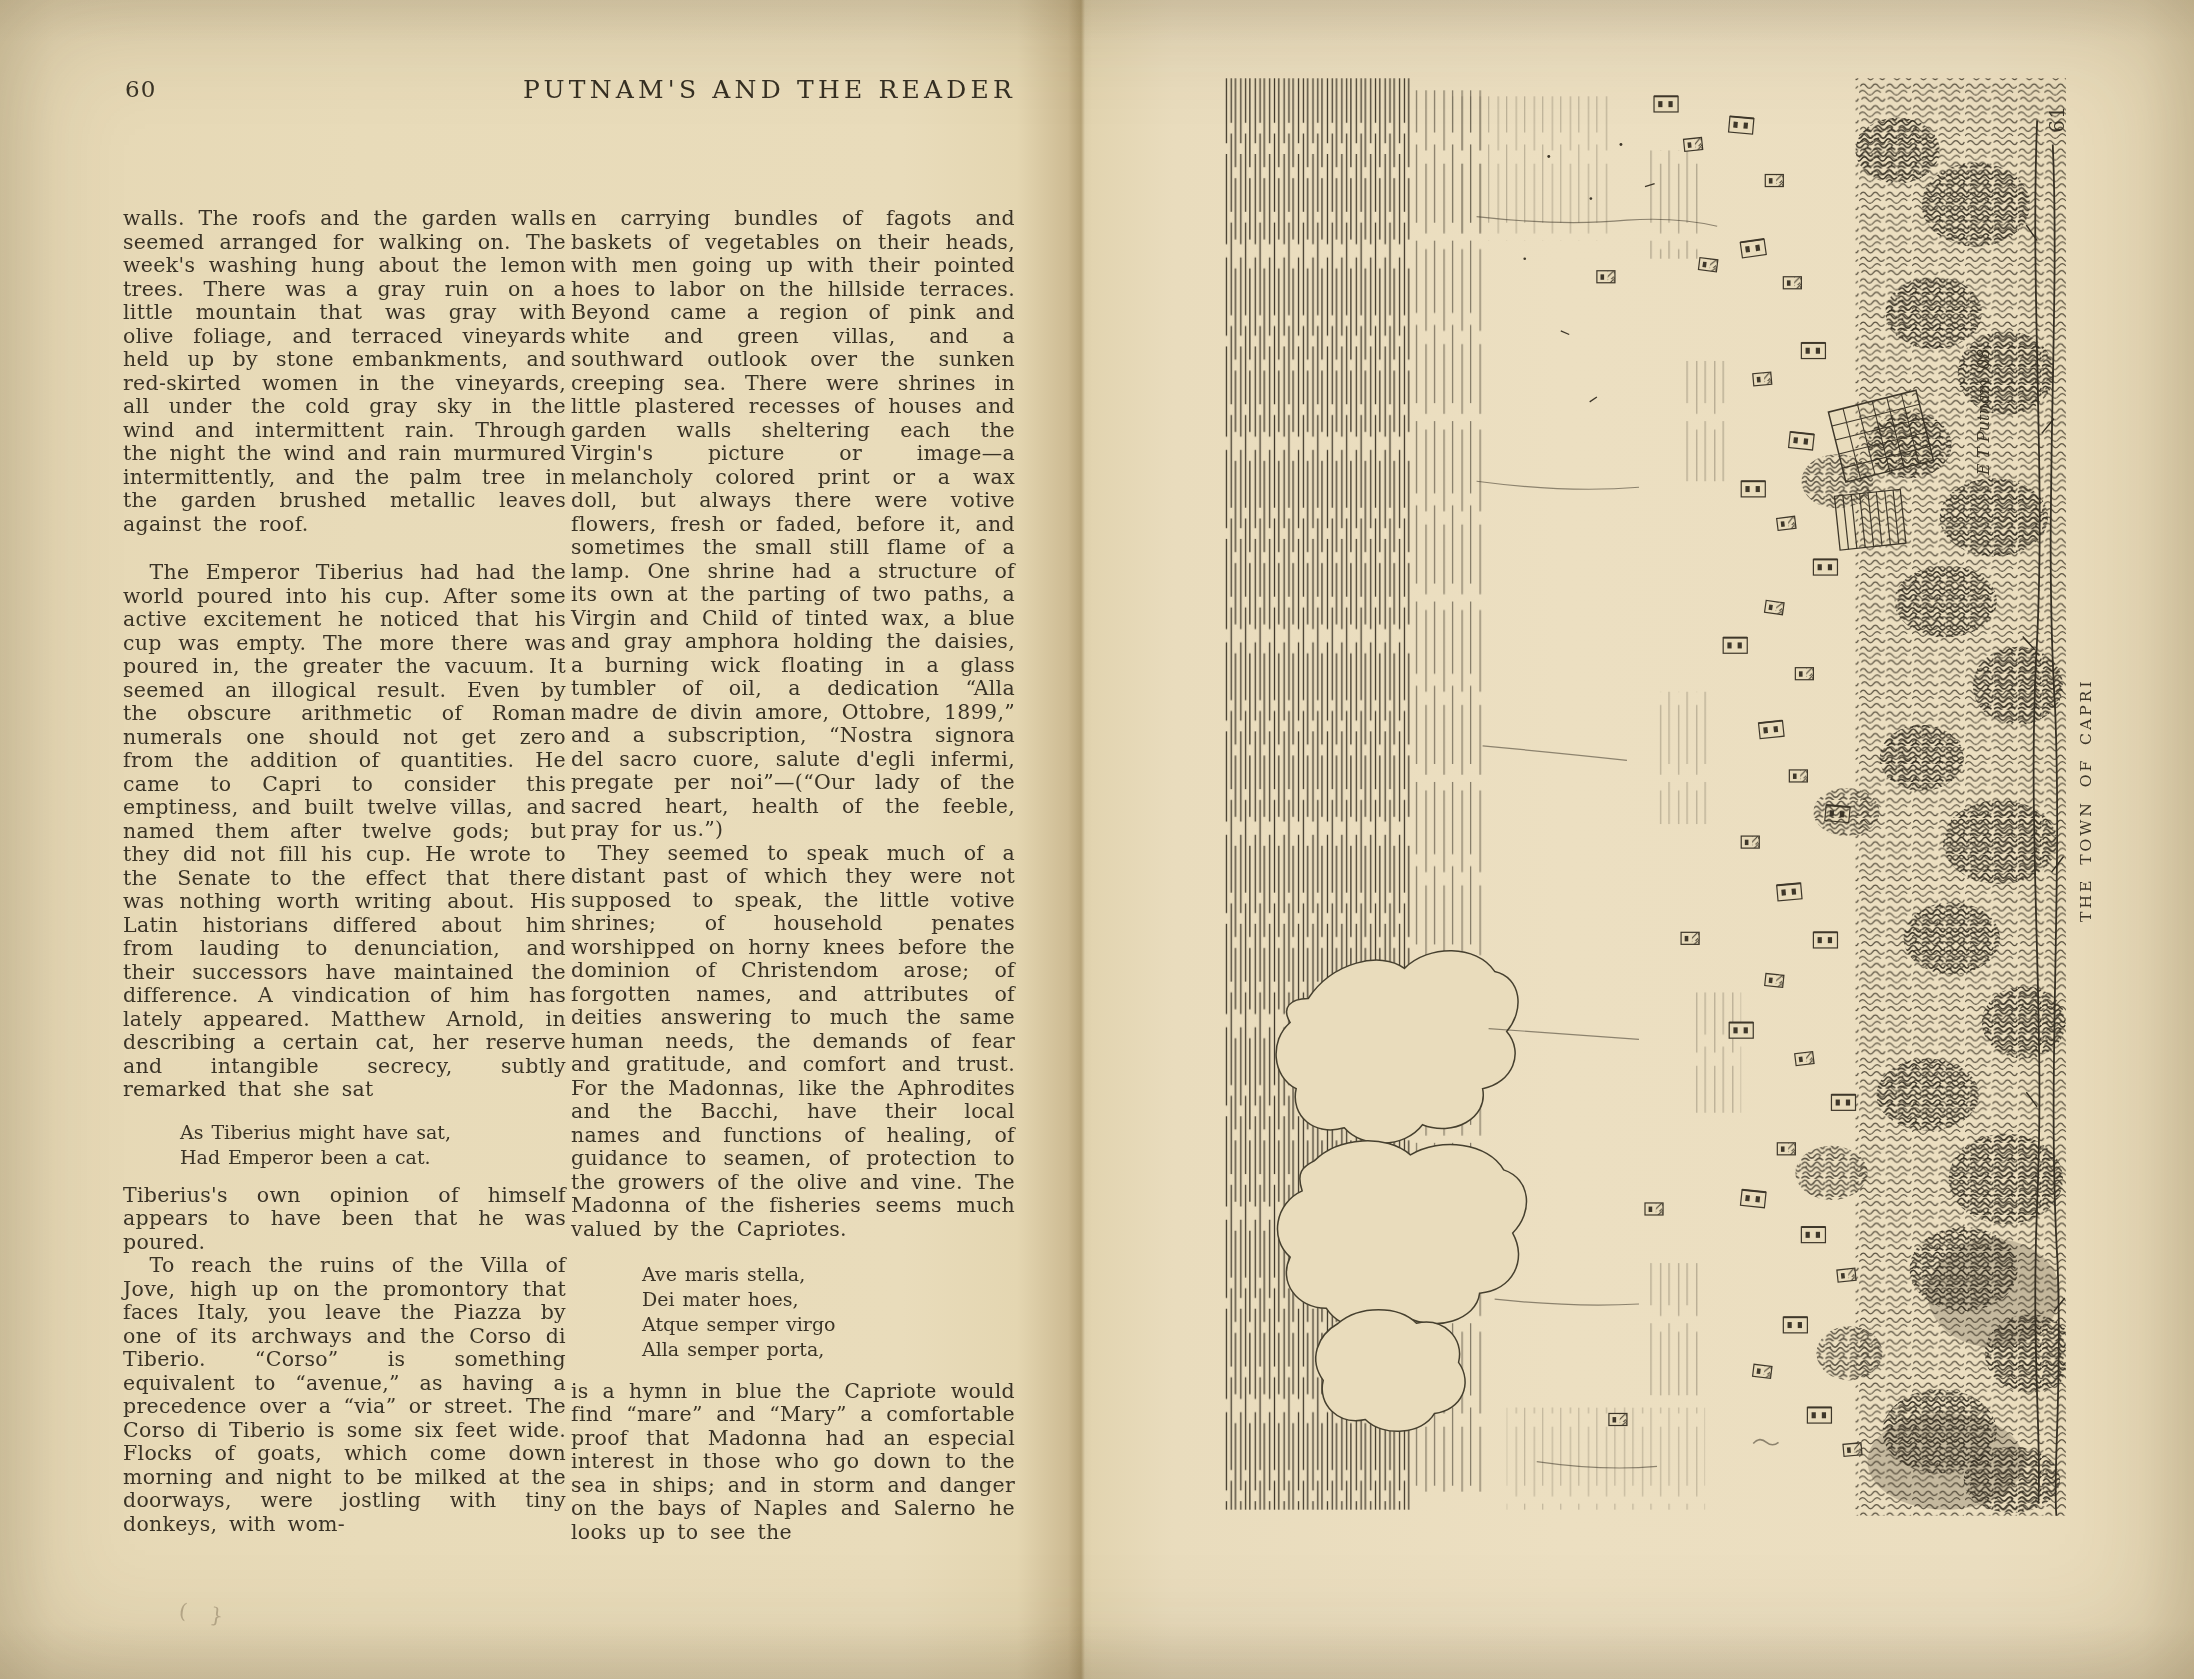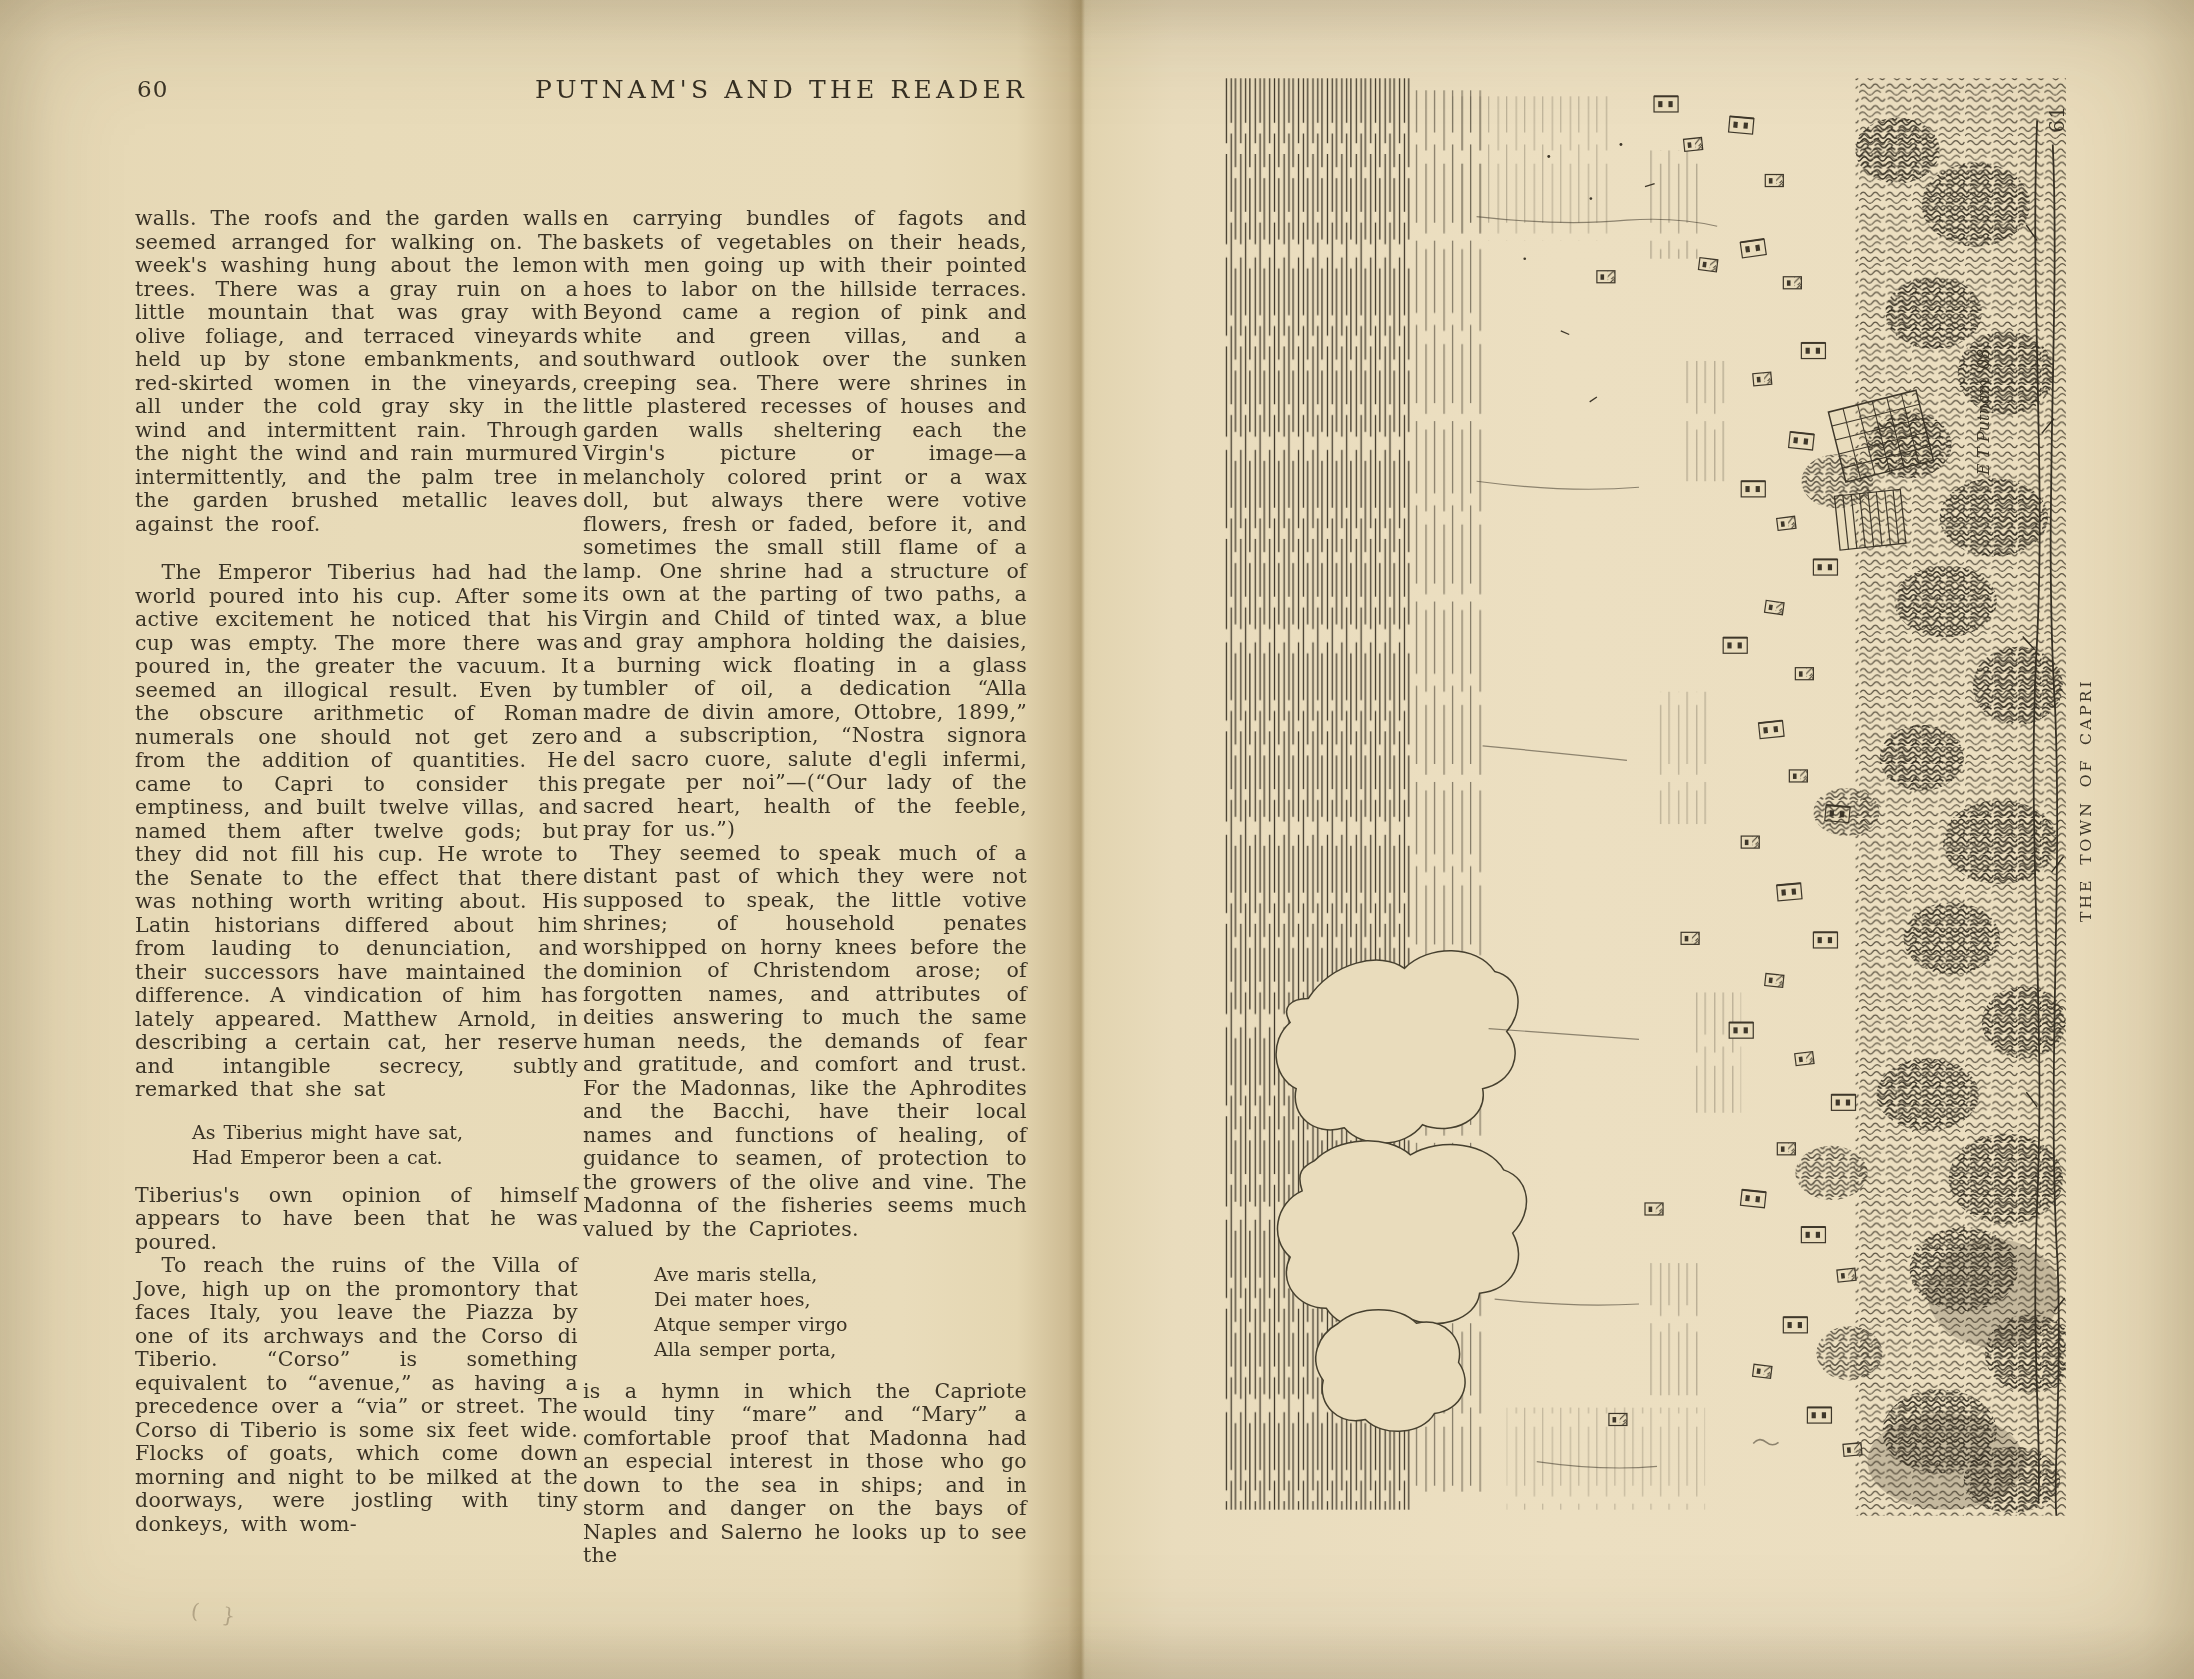--- a/index.html
+++ b/index.html
@@ -16,21 +16,21 @@
         #e4d6b1 1017px, #cdbb93 1068px, #b5a277 1081px, #dcceaa 1085px,
         #e2d4b0 1092px, #e9dcbd 1173px, #ecdfc1 1564px, #ebdec0 1985px,
         #e7d9b7 2142px, #decfab 2194px);
   }
   .vignette{
     position:absolute;inset:0;pointer-events:none;
     box-shadow:inset 0 0 108px 15px rgba(84,64,34,.22);
   }
   
   .page{position:absolute;top:0;height:100%;}
-  .page-left{left:12px;width:1125px;}
+  .page-left{left:0;width:1125px;}
   .page-right{left:1125px;width:1069px;}
   .folio{
     position:absolute;left:125px;top:76px;
     font-size:23px;letter-spacing:1.2px;
   }
   .running-header{
     position:absolute;left:114px;top:75px;width:902px;
     text-align:right;font-size:25px;letter-spacing:4.2px;
     color:#352f23;
   }
@@ -93,21 +93,21 @@
 
       <div class="col">
         <p class="para">en carrying bundles of fagots and baskets of vegetables on their heads, with men going up with their pointed hoes to labor on the hillside terraces. Beyond came a region of pink and white and green villas, and a southward outlook over the sunken creeping sea.  There were shrines in little plastered recesses of houses and garden walls sheltering each the Virgin's picture or image—a melancholy colored print or a wax doll, but always there were votive flowers, fresh or faded, before it, and sometimes the small still flame of a lamp.  One shrine had a structure of its own at the parting of two paths, a Virgin and Child of tinted wax, a blue and gray amphora holding the daisies, a burning wick floating in a glass tumbler of oil, a dedication “Alla madre de divin amore, Ottobre, 1899,” and a subscription, “Nostra signora del sacro cuore, salute d'egli infermi, pregate per noi”—(“Our lady of the sacred heart, health of the feeble, pray for us.”)</p>
         <p class="para indent">They seemed to speak much of a distant past of which they were not supposed to speak, the little votive shrines; of household penates worshipped on horny knees before the dominion of Christendom arose; of forgotten names, and attributes of deities answering to much the same human needs, the demands of fear and gratitude, and comfort and trust.  For the Madonnas, like the Aphrodites and the Bacchi, have their local names and functions of healing, of guidance to seamen, of protection to the growers of the olive and vine.  The Madonna of the fisheries seems much valued by the Capriotes.</p>
         <div class="verse v2">
           <div>Ave maris stella,</div>
           <div>Dei mater hoes,</div>
           <div>Atque semper virgo</div>
           <div>Alla semper porta,</div>
         </div>
-        <p class="para">is a hymn in which the Capriote would tiny “mare” and “Mary” a comfortable proof that Madonna had an especial interest in those who go down to the sea in ships; and in storm and danger on the bays of Naples and Salerno he looks up to see the</p>
+        <p class="para">is a hymn in blue the Capriote would find “mare” and “Mary” a comfortable proof that Madonna had an especial interest in those who go down to the sea in ships; and in storm and danger on the bays of Naples and Salerno he looks up to see the</p>
       </div>
     </div>
 
     <div class="pencil-mark">( }</div>
   </section>
 
   <section class="page page-right">
 
     <div class="folio-rot">61</div>
 

